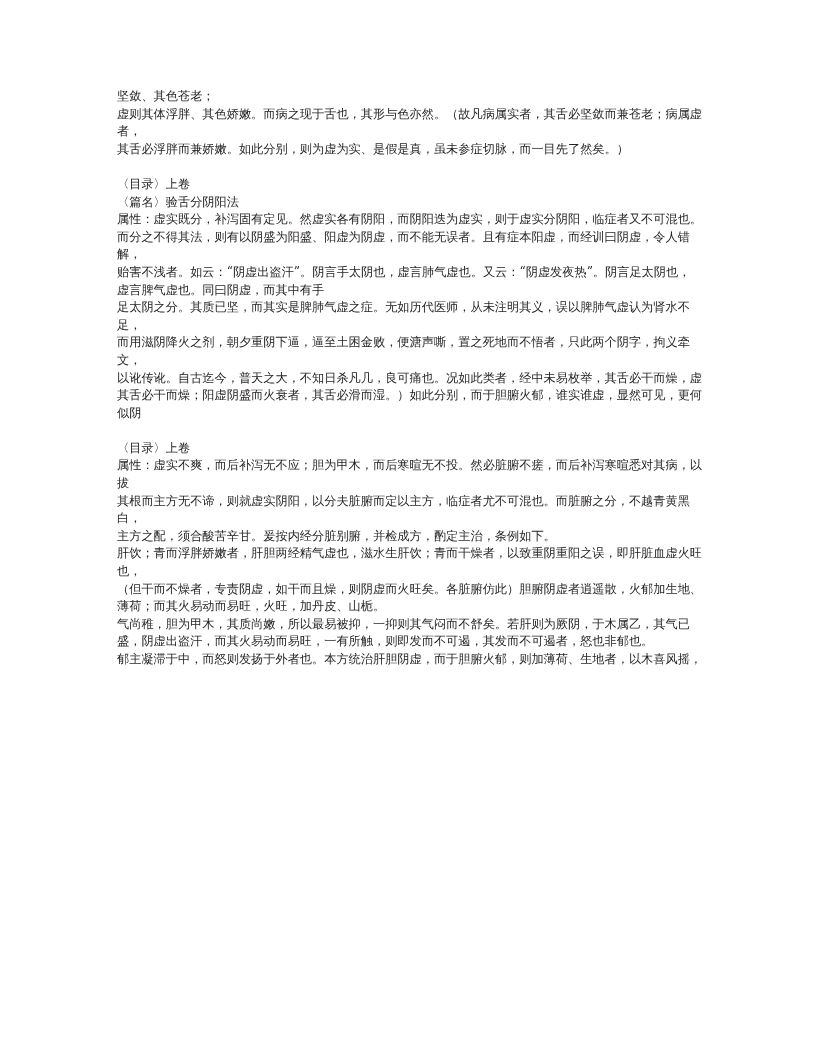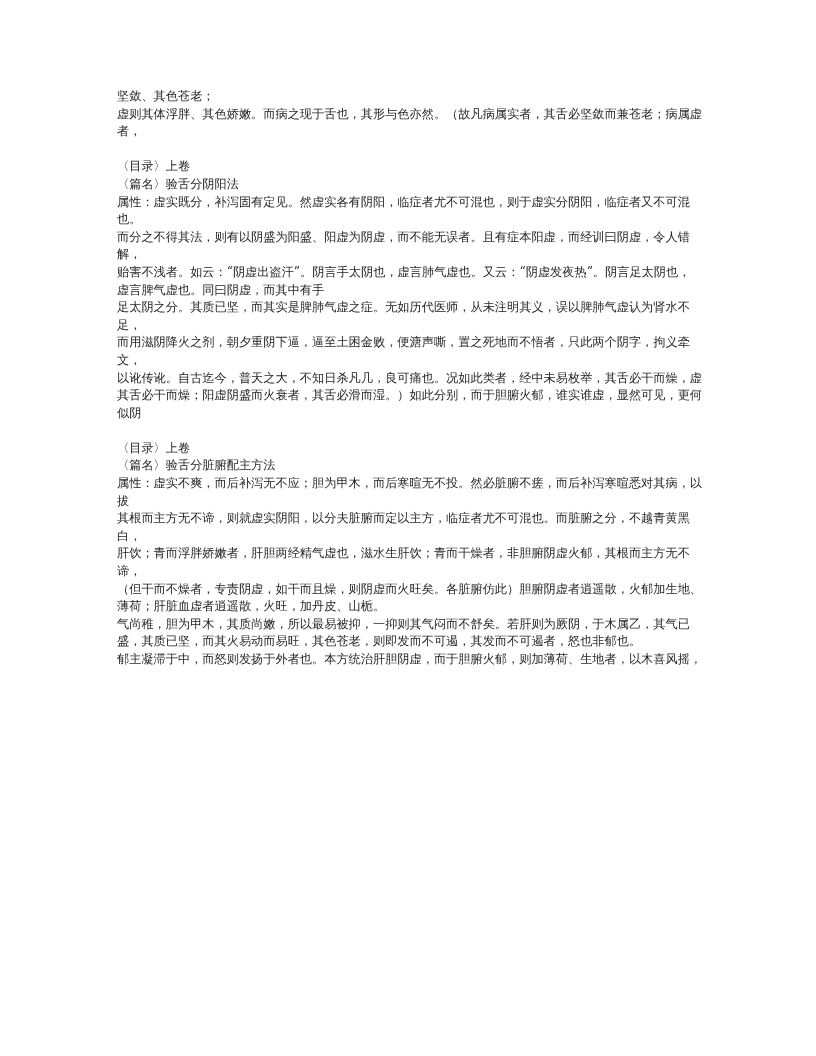--- a/index.html
+++ b/index.html
@@ -53,45 +53,46 @@
 </style>
 </head>
 <body>
 
 <div class="page">
   <div class="text-body">
 
     <div class="para">
       <span class="line">坚敛、其色苍老；</span>
       <span class="line">虚则其体浮胖、其色娇嫩。而病之现于舌也，其形与色亦然。（故凡病属实者，其舌必坚敛而兼苍老；病属虚者，</span>
+      <span class="line">其舌必浮胖而兼娇嫩。如此分别，则为虚为实、是假是真，虽未参症切脉，而一目先了然矣。）</span>
     </div>
 
     <span class="blank-line">&nbsp;</span>
 
     <div class="para">
       <span class="line">〈目录〉上卷</span>
       <span class="line">〈篇名〉验舌分阴阳法</span>
-      <span class="line">属性：虚实既分，补泻固有定见。然虚实各有阴阳，临症者尤不可混也，则于虚实分阴阳，临症者又不可混也。</span>
+      <span class="line">属性：虚实既分，补泻固有定见。然虚实各有阴阳，而阴阳迭为虚实，则于虚实分阴阳，临症者又不可混也。</span>
       <span class="line">而分之不得其法，则有以阴盛为阳盛、阳虚为阴虚，而不能无误者。且有症本阳虚，而经训曰阴虚，令人错解，</span>
       <span class="line">贻害不浅者。如云：“阴虚出盗汗”。阴言手太阴也，虚言肺气虚也。又云：“阴虚发夜热”。阴言足太阴也，</span>
       <span class="line">虚言脾气虚也。同曰阴虚，而其中有手</span>
       <span class="line">足太阴之分。其质已坚，而其实是脾肺气虚之症。无如历代医师，从未注明其义，误以脾肺气虚认为肾水不足，</span>
       <span class="line">而用滋阴降火之剂，朝夕重阴下逼，逼至土困金败，便溏声嘶，置之死地而不悟者，只此两个阴字，拘义牵文，</span>
       <span class="line">以讹传讹。自古迄今，普天之大，不知日杀凡几，良可痛也。况如此类者，经中未易枚举，其舌必干而燥，虚</span>
       <span class="line">其舌必干而燥；阳虚阴盛而火衰者，其舌必滑而湿。）如此分别，而于胆腑火郁，谁实谁虚，显然可见，更何似阴</span>
     </div>
 
     <span class="blank-line">&nbsp;</span>
 
     <div class="para">
       <span class="line">〈目录〉上卷</span>
-      <span class="line">〈篇名〉验舌分脏腑配主方法</span>
       <span class="line">属性：虚实不爽，而后补泻无不应；胆为甲木，而后寒暄无不投。然必脏腑不瘥，而后补泻寒暄悉对其病，以拔</span>
       <span class="line">其根而主方无不谛，则就虚实阴阳，以分夫脏腑而定以主方，临症者尤不可混也。而脏腑之分，不越青黄黑白，</span>
-      <span class="line">肝饮；青而浮胖娇嫩者，肝胆两经精气虚也，滋水生肝饮；青而干燥者，非胆腑阴虚火郁，其根而主方无不谛，</span>
+      <span class="line">主方之配，须合酸苦辛甘。爰按内经分脏别腑，并检成方，酌定主治，条例如下。</span>
+      <span class="line">肝饮；青而浮胖娇嫩者，肝胆两经精气虚也，滋水生肝饮；青而干燥者，以致重阴重阳之误，即肝脏血虚火旺也，</span>
       <span class="line">（但干而不燥者，专责阴虚，如干而且燥，则阴虚而火旺矣。各脏腑仿此）胆腑阴虚者逍遥散，火郁加生地、</span>
-      <span class="line">薄荷；肝脏血虚者逍遥散，火旺，加丹皮、山栀。</span>
-      <span class="line">气尚稚，胆为甲木，其质尚嫩，所以最易被抑，一抑则其气闷而不舒矣。若肝则为厥阴，于木属乙，其气已盛，其质已坚，而其火易动而易旺，其色苍老，则即发而不可遏，其发而不可遏者，怒也非郁也。</span>
+      <span class="line">薄荷；而其火易动而易旺，火旺，加丹皮、山栀。</span>
+      <span class="line">气尚稚，胆为甲木，其质尚嫩，所以最易被抑，一抑则其气闷而不舒矣。若肝则为厥阴，于木属乙，其气已盛，阴虚出盗汗，而其火易动而易旺，一有所触，则即发而不可遏，其发而不可遏者，怒也非郁也。</span>
       <span class="line">郁主凝滞于中，而怒则发扬于外者也。本方统治肝胆阴虚，而于胆腑火郁，则加薄荷、生地者，以木喜风摇，</span>
     </div>
 
   </div>
 </div>
 
 </body></html>

